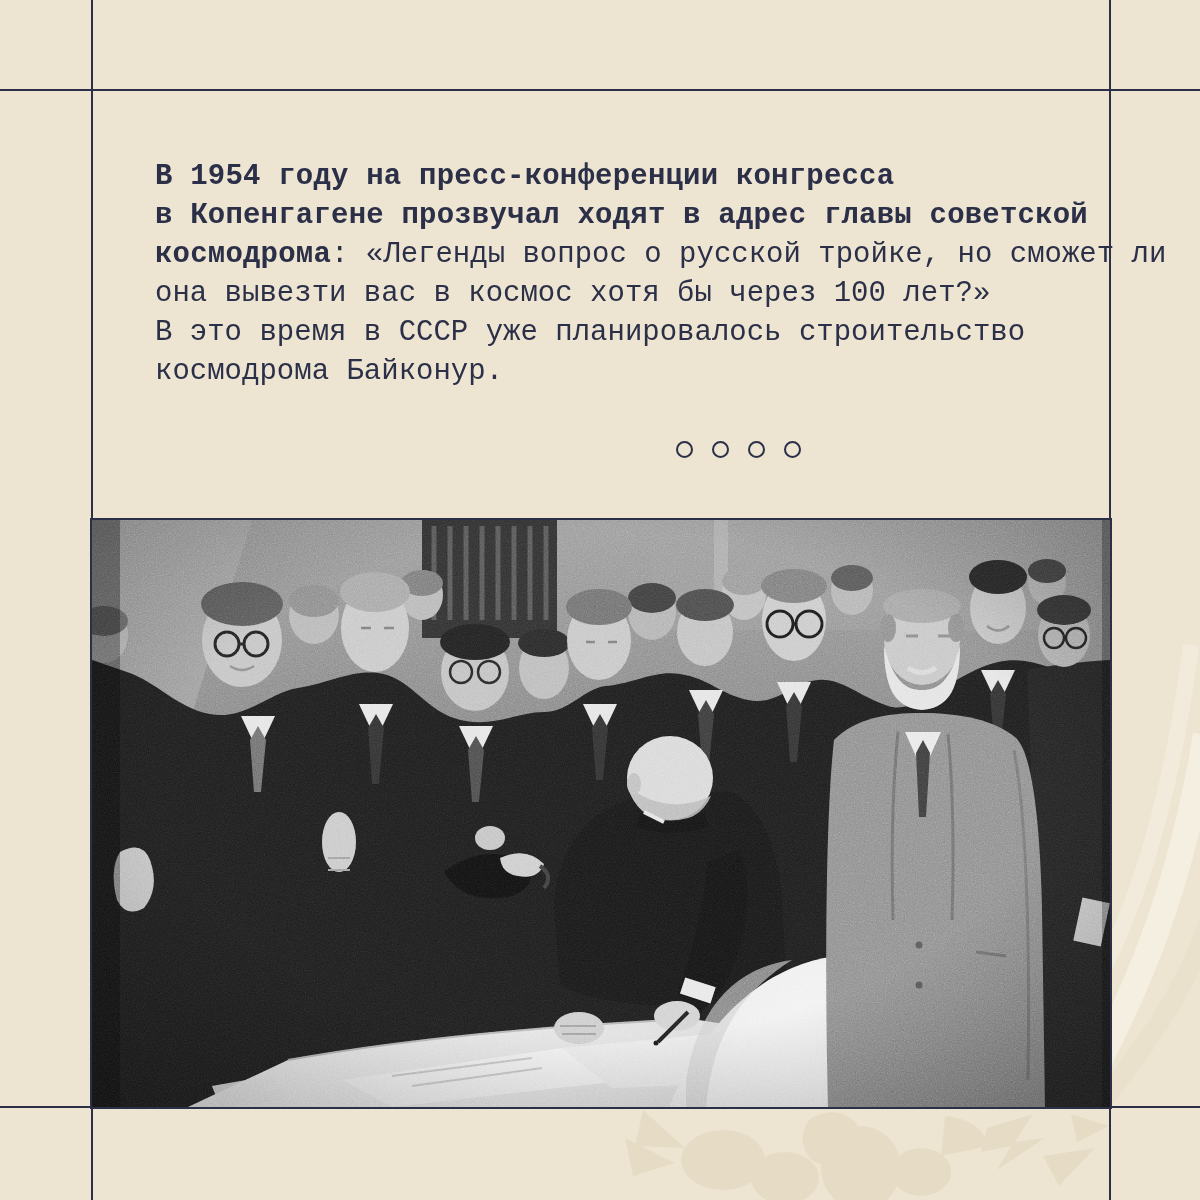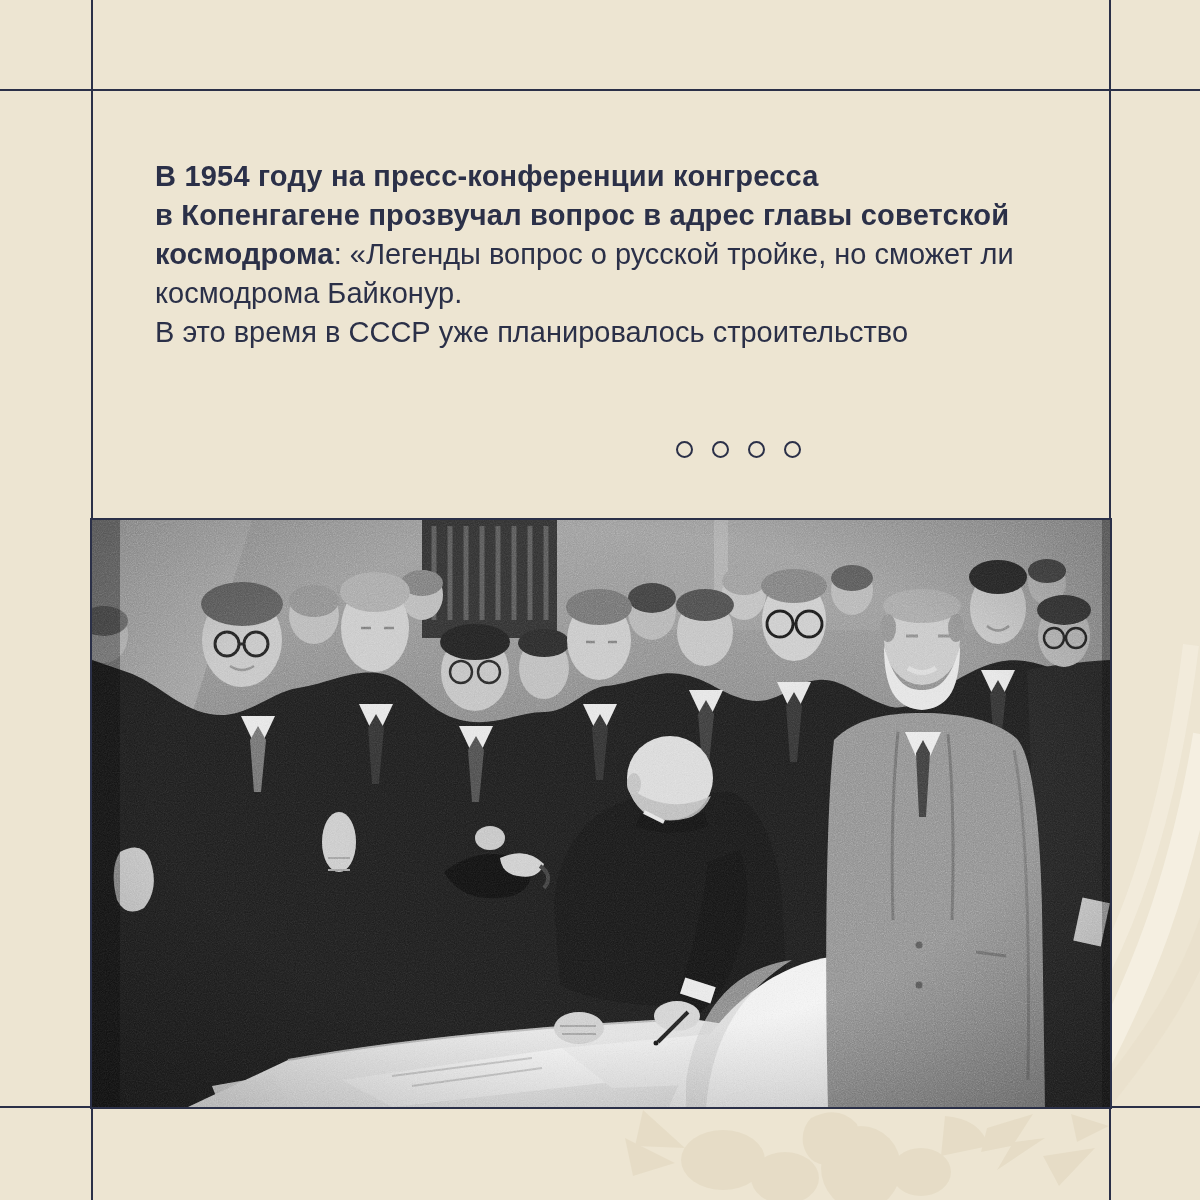--- a/index.html
+++ b/index.html
@@ -1,19 +1,19 @@
 <!DOCTYPE html>
 <html lang="ru"><head>
 <meta charset="utf-8">
 <style>
   html,body{margin:0;padding:0;background:#EDE5D2;}
   .canvas{
     position:relative;width:1200px;height:1200px;overflow:hidden;
     background:#EDE5D2;
-    font-family:Liberation Sans, sans-serif;
+    font-family:Liberation Mono, monospace;
     color:#2B3048;
   }
   
   .frame-line{position:absolute;background:#2B3048;}
   .frame-line.h{left:0;width:1200px;height:2px;}
   .frame-line.h.top{top:89px;}
   .frame-line.h.bottom{top:1106px;}
   .frame-line.v{top:0;height:1200px;width:2px;}
   .frame-line.v.left{left:91px;}
   .frame-line.v.right{left:1109px;}
@@ -74,24 +74,25 @@
     </g>
   </svg>
 
   <div class="frame-line h top"></div>
   <div class="frame-line h bottom"></div>
   <div class="frame-line v left"></div>
   <div class="frame-line v right"></div>
 
   <div class="text-block">
     <div class="text-line"><span class="b">В 1954 году на пресс-конференции конгресса</span><span class="reg"></span></div>
-    <div class="text-line"><span class="b">в Копенгагене прозвучал вопрос в адрес главы советской</span><span class="reg"></span></div>
+    <div class="text-line"><span class="b">в Копенгагене прозвучал ходят в адрес главы советской</span><span class="reg"></span></div>
     <div class="text-line"><span class="b">космодрома</span><span class="reg">: «Легенды вопрос о русской тройке, но сможет ли</span></div>
+    <div class="text-line"><span class="b"></span><span class="reg">она вывезти вас в космос хотя бы через 100 лет?»</span></div>
+    <div class="text-line"><span class="b"></span><span class="reg">В это время в СССР уже планировалось строительство</span></div>
     <div class="text-line"><span class="b"></span><span class="reg">космодрома Байконур.</span></div>
-    <div class="text-line"><span class="b"></span><span class="reg">В это время в СССР уже планировалось строительство</span></div>
   </div>
 
   <div class="dots">
     <span class="dot"></span>
     <span class="dot"></span>
     <span class="dot"></span>
     <span class="dot"></span>
   </div>
 
   <figure class="photo" role="img" aria-label="Чёрно-белая архивная фотография: группа мужчин в тёмных костюмах наблюдает, как пожилой лысый мужчина, сидя за столом, подписывает документ; справа стоит пожилой мужчина с белой бородой в светлом костюме.">

